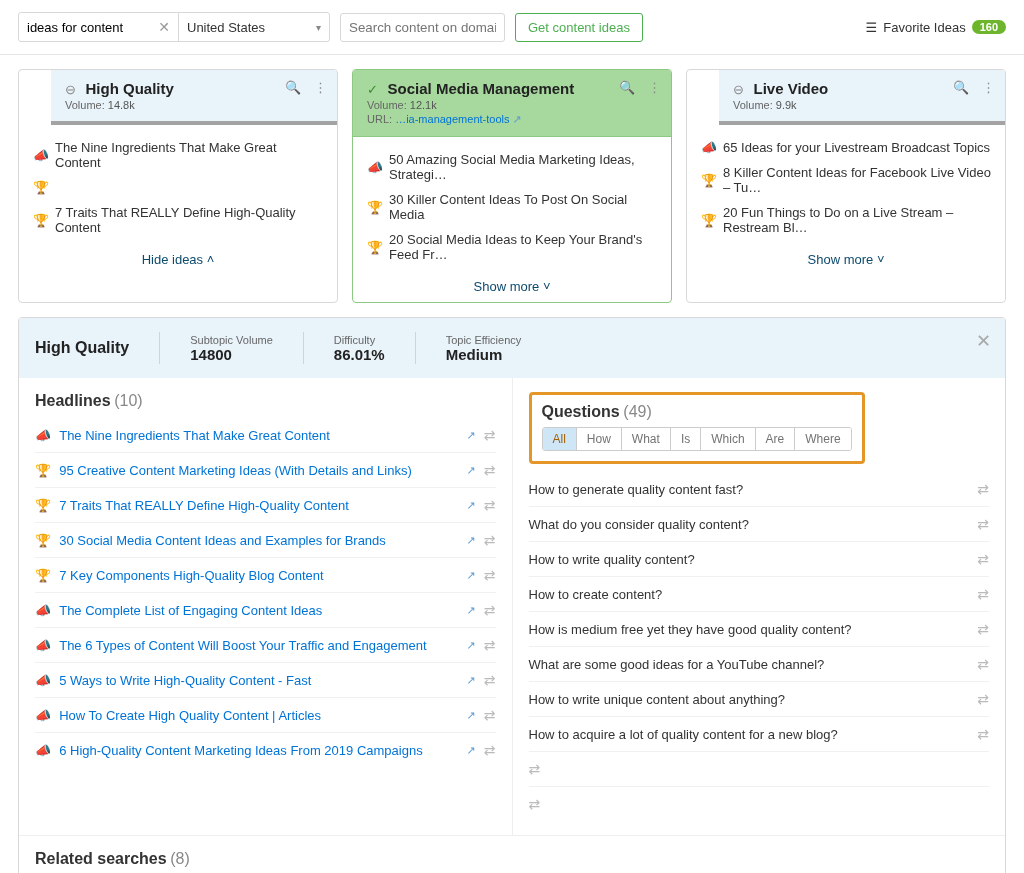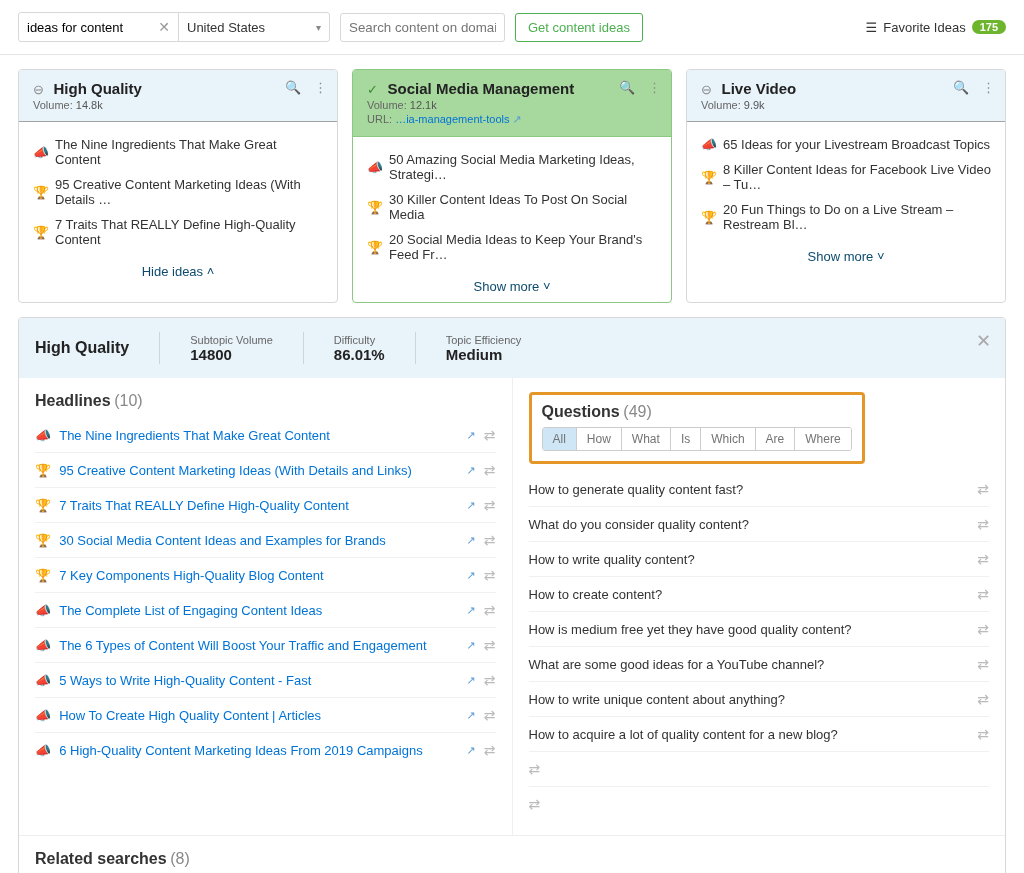--- a/index.html
+++ b/index.html
@@ -15,21 +15,21 @@
 .chev { color: #888; font-size: 10px; }
 .domain-input { border: 1px solid #d8d8d8; border-radius: 3px; padding: 6px 8px; width: 165px; outline: none; color: #999; }
 .getideas { border: 1px solid #4caf50; color: #4caf50; background: #fff; padding: 6px 12px; border-radius: 3px; cursor: pointer; font-size: 13px; }
 .spacer { flex: 1; }
 .fav { display: flex; align-items: center; gap: 6px; cursor: pointer; color: #333; }
 .badge { background: #6cb52d; color: #fff; border-radius: 10px; padding: 1px 8px; font-size: 11px; font-weight: 600; }
 
 .cards { display: flex; gap: 14px; padding: 14px 18px; }
 .card { flex: 1; border: 1px solid #d8d8d8; border-radius: 4px; background: #fff; overflow: hidden; }
 .cardhead { padding: 10px 14px; position: relative; }
-.cardhead.blue { background: #e9f3fa; border-bottom: 1px solid #a3a3a3; }
+.cardhead.blue { background: #e9f3fa; border-bottom: 4px solid #a3a3a3; margin-left: 32px; }
 .cardhead.green { background: #a7d89e; border-bottom: 1px solid #8bc881; }
 .cardtitle { font-weight: 700; font-size: 15px; color: #222; }
 .cardmeta { font-size: 11px; color: #555; margin-top: 2px; }
 .cardmeta .dim { color: #666; }
 .cardactions { position: absolute; top: 10px; right: 10px; display: flex; gap: 12px; color: #888; }
 .cardbody { padding: 10px 14px 4px; }
 .cardbody .row { display: flex; align-items: center; gap: 8px; padding: 5px 0; font-size: 13px; color: #333; }
 .cardbody .row .ic { width: 14px; text-align: center; }
 .showmore { text-align: center; padding: 8px; color: #0c4a6e; font-size: 13px; cursor: pointer; }
 
@@ -54,21 +54,21 @@
 .ext { color: #5b9bd5; font-size: 11px; }
 .addic { color: #bbb; font-size: 14px; cursor: pointer; }
 
 .ic-mega { color: #3ea6e0; }
 .ic-cup { color: #2b6fb6; }
 
 .qbox { border: 3px solid #e49628; border-radius: 4px; padding: 8px 10px 10px; display: inline-block; }
 .tabs { display: flex; border: 1px solid #ccc; border-radius: 3px; overflow: hidden; margin-top: 6px; }
 .tabs .tab { padding: 4px 10px; font-size: 12px; border-right: 1px solid #ccc; cursor: pointer; background: #fff; color: #737373; }
 .tabs .tab:last-child { border-right: none; }
-.tabs .tab.active { background: #cfe6f7; color: #737373; }
+.tabs .tab.active { background: #cfe6f7; color: #a16207; }
 
 .related { padding: 14px 16px; border-top: 1px solid #eee; }
 </style>
 </head>
 <body>
 
 <div class="topbar">
   <div class="inpgroup">
     <div class="search-box">
       <input value="ideas for content" style="">
@@ -78,21 +78,21 @@
       <span>United States</span>
       <span class="chev">▾</span>
     </div>
   </div>
   <input class="domain-input" placeholder="Search content on domain" style="">
   <button class="getideas">Get content ideas</button>
   <div class="spacer"></div>
   <div class="fav">
     <span>☰</span>
     <span>Favorite Ideas</span>
-    <span class="badge">175</span>
+    <span class="badge">160</span>
   </div>
 </div>
 
 <div class="cards">
 
   <div class="card">
     <div class="cardhead blue">
       <span style="color:#888;margin-right:6px;">⊖</span>
       <span class="cardtitle">High Quality</span>
       <div class="cardmeta"><span class="dim">Volume:</span> <span>14.8k</span></div>
@@ -101,21 +101,20 @@
         <span>⋮</span>
       </div>
     </div>
     <div class="cardbody">
       <div class="row">
           <span class="ic ic-mega">📣</span>
           <span>The Nine Ingredients That Make Great Content</span>
         </div>
       <div class="row">
           <span class="ic ic-cup">🏆</span>
-          <span>95 Creative Content Marketing Ideas (With Details …</span>
         </div>
       <div class="row">
           <span class="ic ic-cup">🏆</span>
           <span>7 Traits That REALLY Define High-Quality Content</span>
         </div>
     </div>
     <div class="showmore"><span>Hide ideas</span> <span>˄</span></div>
   </div>
 
   <div class="card" style="border-color:#8bc881">

